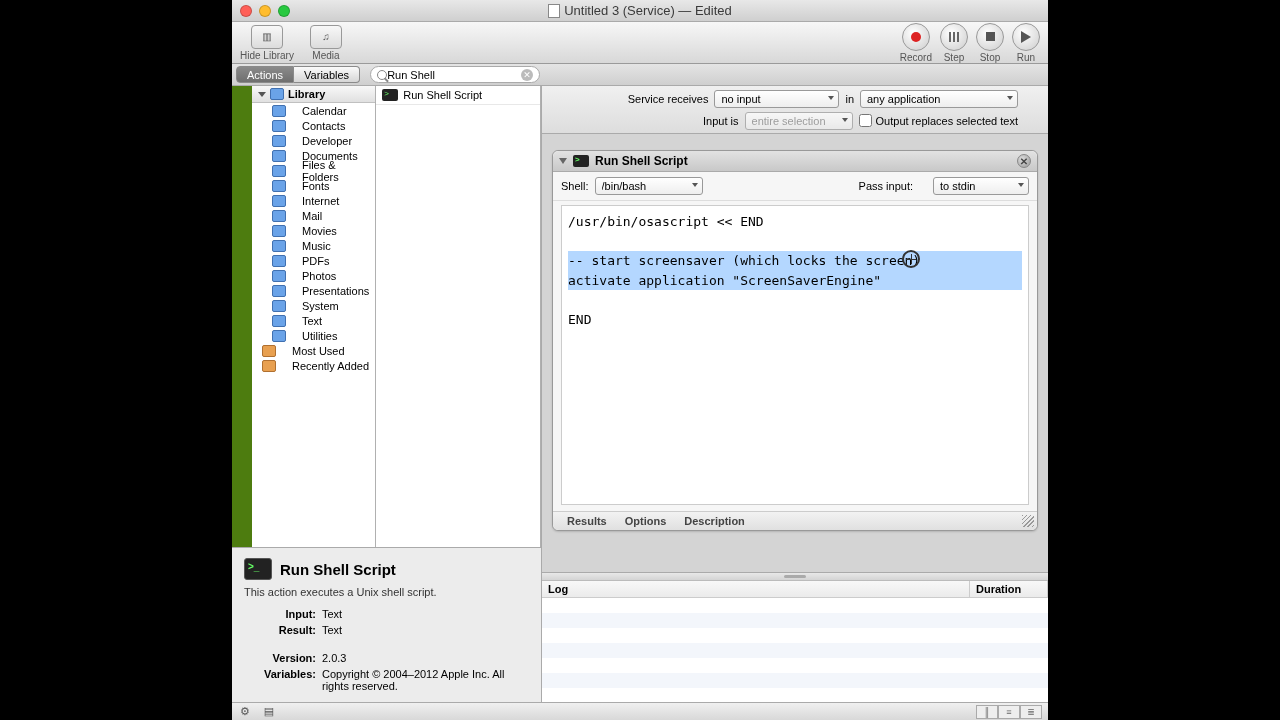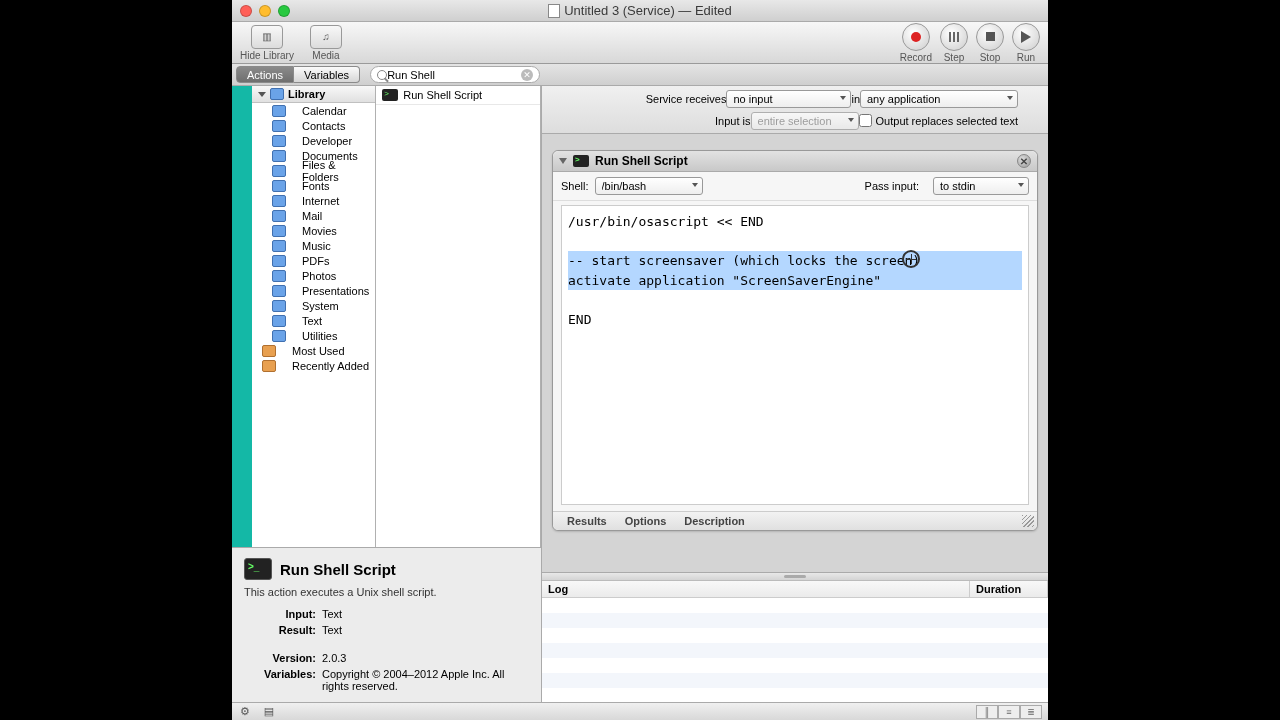--- a/index.html
+++ b/index.html
@@ -1,17 +1,17 @@
 <!DOCTYPE html>
 <html><head>
 <meta charset="utf-8">
 <style>
   * { box-sizing: border-box; margin: 0; padding: 0; }
   body { font-family: "Lucida Grande", "Helvetica Neue", sans-serif; font-size: 11px; background: #000; width: 1280px; height: 720px; overflow: hidden; }
-  .app-window { position: absolute; left: 232px; top: 0; width: 816px; height: 720px; background: #14b8a6; display: flex; flex-direction: column; }
+  .app-window { position: absolute; left: 232px; top: 0; width: 816px; height: 720px; background: #4d7c0f; display: flex; flex-direction: column; }
   
   
   .titlebar { height: 22px; background: linear-gradient(#e8e8e8, #cfcfcf); border-bottom: 1px solid #aaa; display: flex; align-items: center; position: relative; }
   .traffic-lights { display: flex; gap: 7px; padding-left: 8px; }
   .traffic-light { width: 12px; height: 12px; border-radius: 50%; border: 0.5px solid rgba(0,0,0,0.2); }
   .tl-close { background: #ff5f57; }
   .tl-min { background: #ffbd2e; }
   .tl-max { background: #28c940; }
   .title-text { position: absolute; left: 0; right: 0; text-align: center; font-size: 13px; color: #3a3a3a; display: flex; justify-content: center; align-items: center; gap: 4px; }
   .doc-icon { width: 12px; height: 14px; background: #fff; border: 1px solid #888; display: inline-block; position: relative; }
@@ -52,33 +52,33 @@
   .lib-icon { width: 14px; height: 12px; background: #6aa3e8; border: 1px solid #4070b0; border-radius: 2px; flex-shrink: 0; }
   .lib-icon.orange { background: #e8a050; border-color: #b07030; }
   
   .actions-col { width: 180px; border-right: 1px solid #b0b0b0; background: #fff; }
   .action-result { padding: 3px 6px; display: flex; align-items: center; gap: 5px; background: #fff; border-bottom: 1px solid #e8e8e8; font-size:11px;}
   .term-icon { width: 16px; height: 12px; background: #222; border-radius: 2px; position: relative; flex-shrink:0;}
   .term-icon::after { content: '>'; color: #6f6; font-size: 8px; position: absolute; left: 2px; top: 0px; }
   
   .workflow-area { flex: 1; background: #d4d4d4; display: flex; flex-direction: column; overflow:hidden;}
   .config-bar { height: 48px; background: linear-gradient(#f0f0f0, #ddd); border-bottom: 1px solid #aaa; display: flex; flex-direction: column; padding: 4px 30px; justify-content: center; gap: 4px; font-size: 11px; }
-  .config-row { display: flex; align-items: center; justify-content: flex-end; }
+  .config-row { display: flex; align-items: center; gap: 6px; justify-content: flex-end; }
   .mac-select { appearance: none; height: 18px; font-size: 11px; background: linear-gradient(#fff, #eee); border: 1px solid #999; border-radius: 3px; padding: 0 16px 0 6px; position: relative; }
   .select-wrap { position: relative; display: inline-block; }
   .select-wrap::after { content: ''; position: absolute; right: 5px; top: 6px; width: 0; height: 0; border-left: 3px solid transparent; border-right: 3px solid transparent; border-top: 4px solid #555; pointer-events: none; }
   .checkbox-label { display: flex; align-items: center; gap: 4px; }
   
   .canvas { flex: 1; padding: 16px 10px 10px 10px; overflow: auto; position:relative; }
   .action-box { background: #f6f6f6; border: 1px solid #999; border-radius: 6px; box-shadow: 0 1px 2px rgba(0,0,0,0.15); display: flex; flex-direction: column; }
   .action-header { background: linear-gradient(#e2e2e2, #c8c8c8); border-bottom: 1px solid #aaa; border-radius: 6px 6px 0 0; padding: 3px 6px; display: flex; align-items: center; gap: 6px; font-weight: bold; font-size: 12px; }
   .disclosure { width:0; height:0; border-left:4px solid transparent; border-right:4px solid transparent; border-top:6px solid #666; cursor:pointer;}
   .action-close { margin-left: auto; width: 14px; height: 14px; border-radius: 50%; background: radial-gradient(circle at 35% 35%, #ddd, #999); display:flex; align-items:center; justify-content:center; color:#444; font-size:10px; cursor:pointer; border:1px solid #888;}
   .action-toolbar { padding: 5px 8px; display: flex; align-items: center; gap: 6px; font-size:11px; border-bottom: 1px solid #ddd; }
-  .action-toolbar .right { margin-left: auto; display:flex; align-items:center; gap:14px;}
+  .action-toolbar .right { margin-left: auto; display:flex; align-items:center; gap:20px;}
   .script-area { background: #fff; border: 1px solid #ccc; margin: 4px 8px 6px 8px; min-height: 300px; padding: 6px; font-family: Monaco, Menlo, monospace; font-size: 13px; line-height: 1.5; white-space: pre; color: #000; position:relative;}
   .highlighted-line { background: #b4d7ff; display: inline-block; width: 100%; }
   .cursor-indicator { position:absolute; width:18px; height:18px; border:2px solid #333; border-radius:50%; top:44px; left:340px; display:flex; align-items:center; justify-content:center;}
   .cursor-indicator::after { content:''; width:1px; height:10px; background:#333; }
   .cursor-indicator::before { content:''; position:absolute; width:10px; height:1px; background:#333; }
   .action-footer { background: linear-gradient(#f2f2f2, #e0e0e0); border-top: 1px solid #ccc; border-radius: 0 0 6px 6px; padding: 3px 14px; display: flex; gap: 18px; font-size: 11px; }
   .action-footer .ftab { cursor:pointer; font-weight:bold; color:#444;}
   .resize-handle { position:absolute; bottom:3px; right:3px; width:12px; height:12px; background:repeating-linear-gradient(135deg, #999, #999 1px, transparent 1px, transparent 3px);}
   
   

